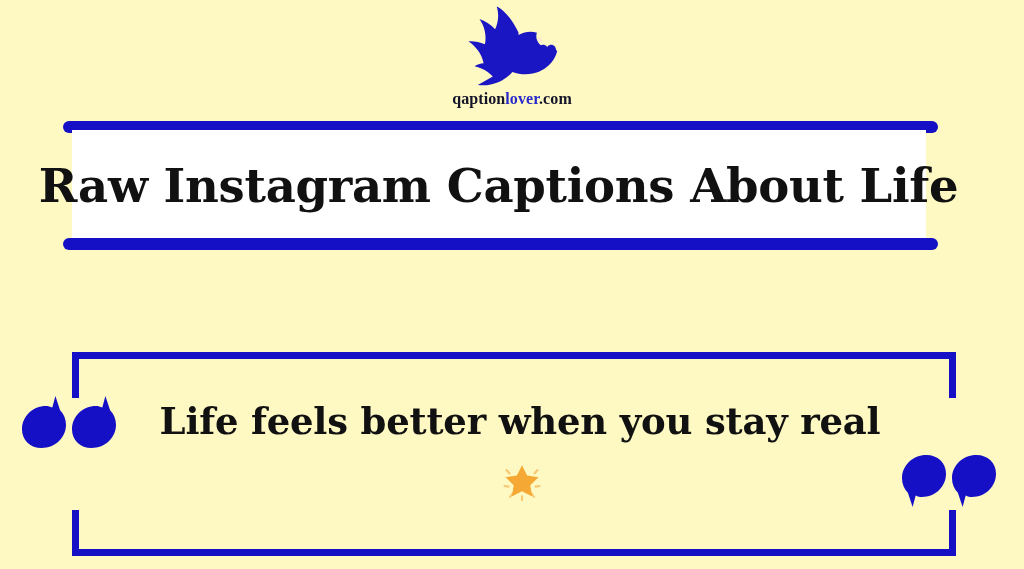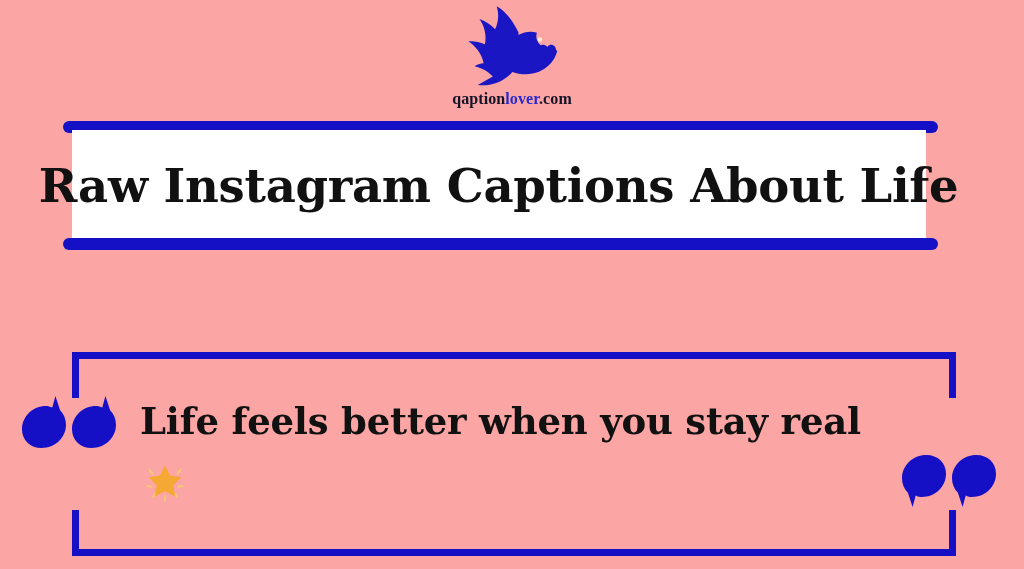--- a/index.html
+++ b/index.html
@@ -4,21 +4,21 @@
 <style>
   * { margin:0; padding:0; box-sizing:border-box; }
   html,body{
     width:1024px; height:569px;
     overflow:hidden;
     font-family:"Liberation Serif", serif;
   }
   #canvas{
     position:relative;
     width:1024px; height:569px;
-    background:#fca5a5;
+    background:#fef9c3;
     padding-left:28px;
   }
 
   
   .logo-block{
     position:absolute;
     left:0; top:4px;
     width:1024px;
     display:flex;
     flex-direction:column;
@@ -96,20 +96,21 @@
   }
   .qm-open-1 { left:22px;  top:396px; }
   .qm-open-2 { left:72px;  top:396px; }
   .qm-close-1{ left:898px; top:455px; }
   .qm-close-2{ left:948px; top:455px; }
 
   .quote-text{
     position:absolute;
     left:140px; top:392px;
     width:760px;
+    text-align:center;
     font-family:"DejaVu Serif","Liberation Serif", serif;
     font-weight:700;
     font-size:37px;
     line-height:1.62;
     color:#111111;
     letter-spacing:-0.2px;
   }
   .star-glyph{
     display:inline-block;
     width:42px; height:42px;

